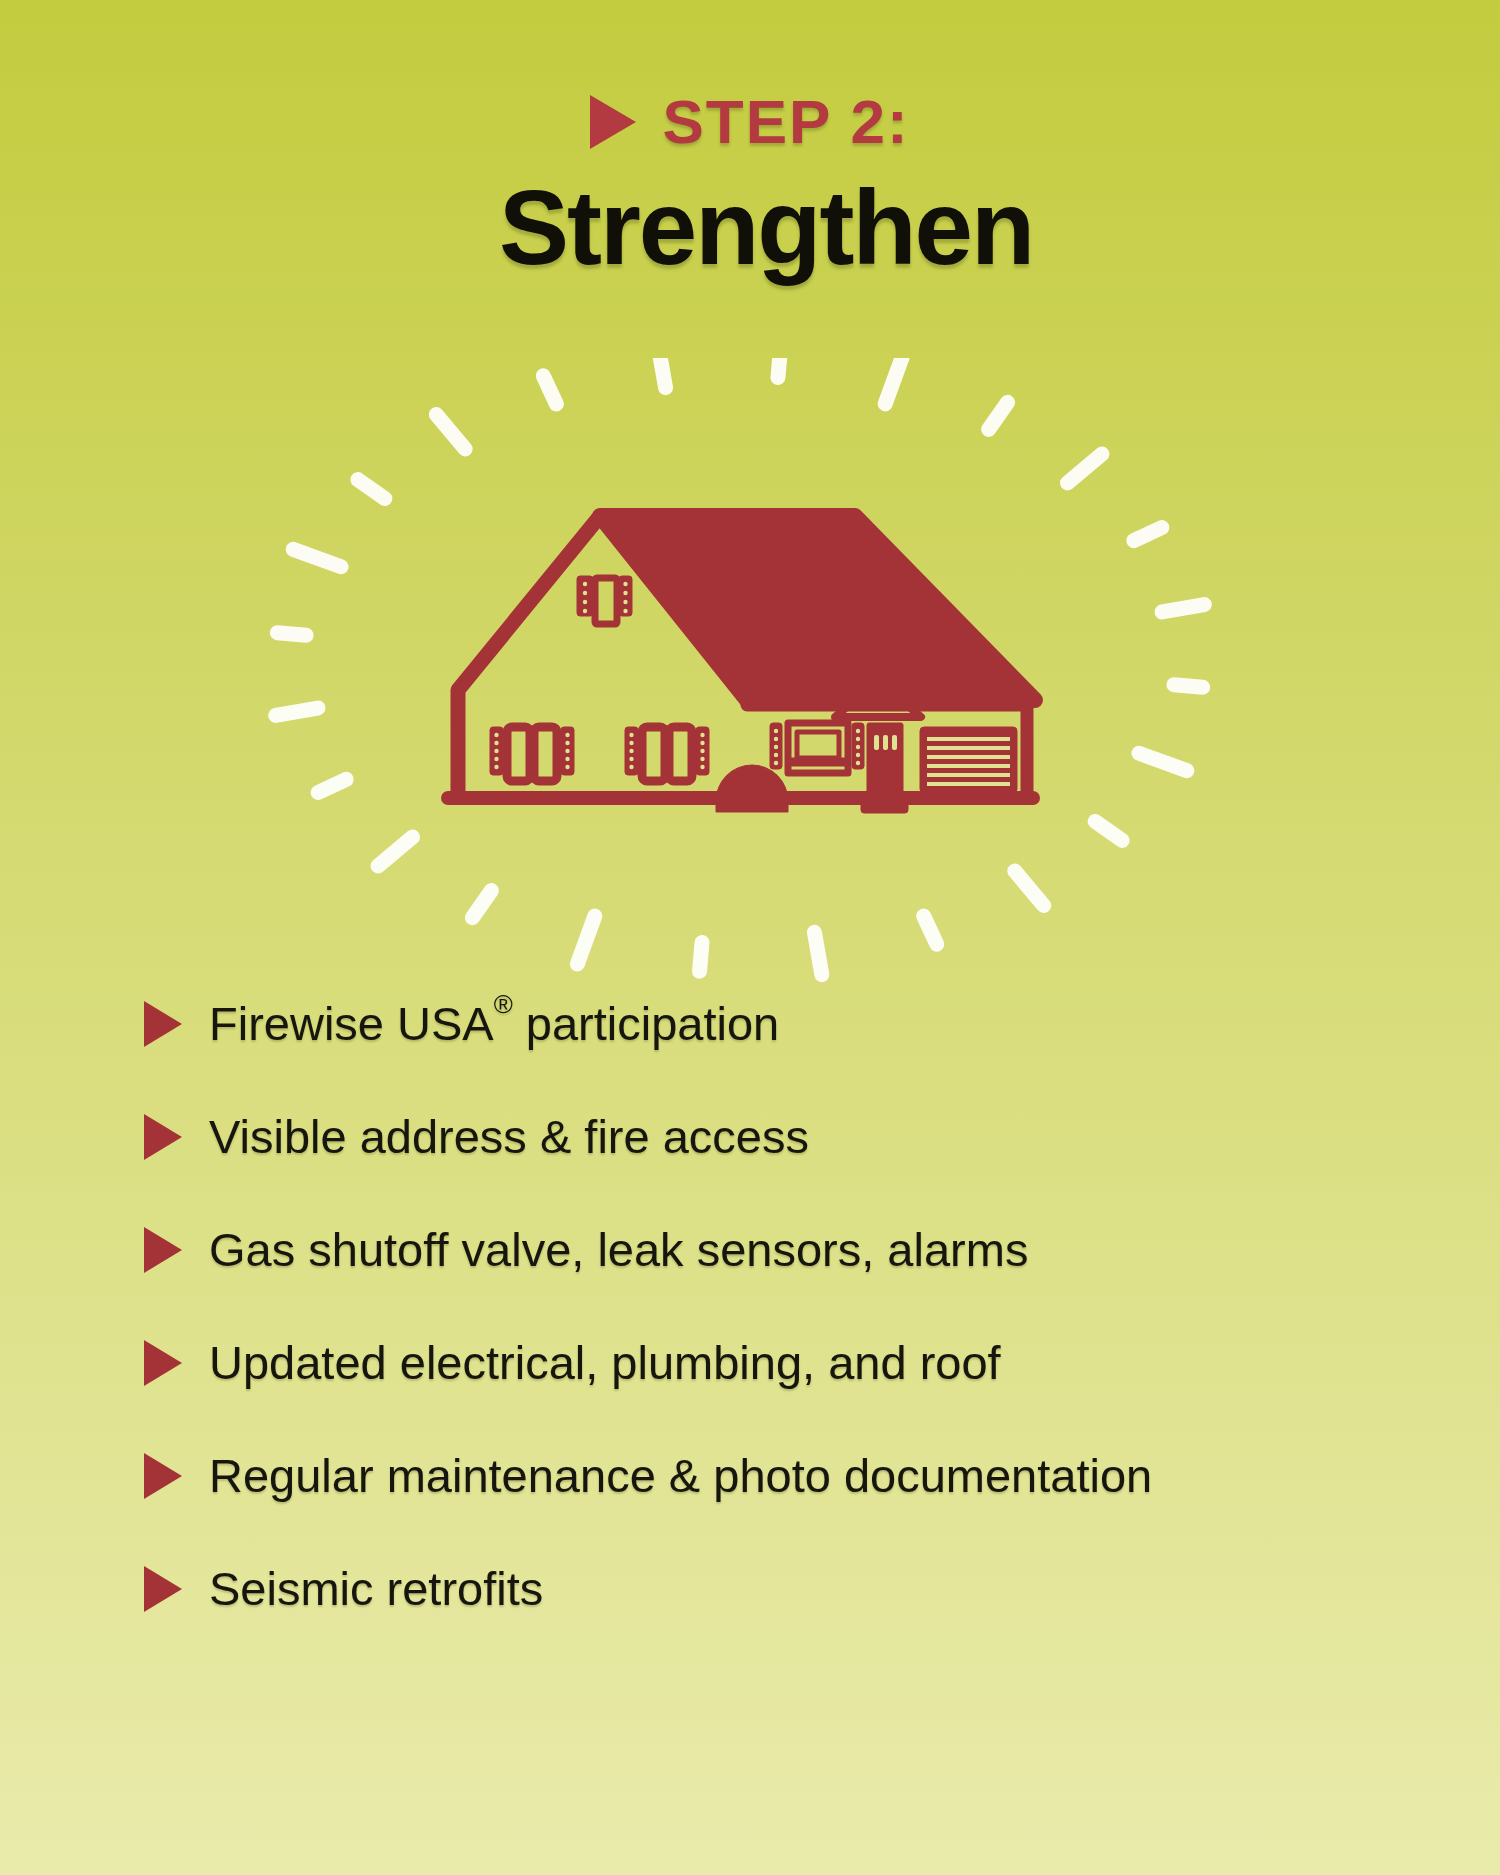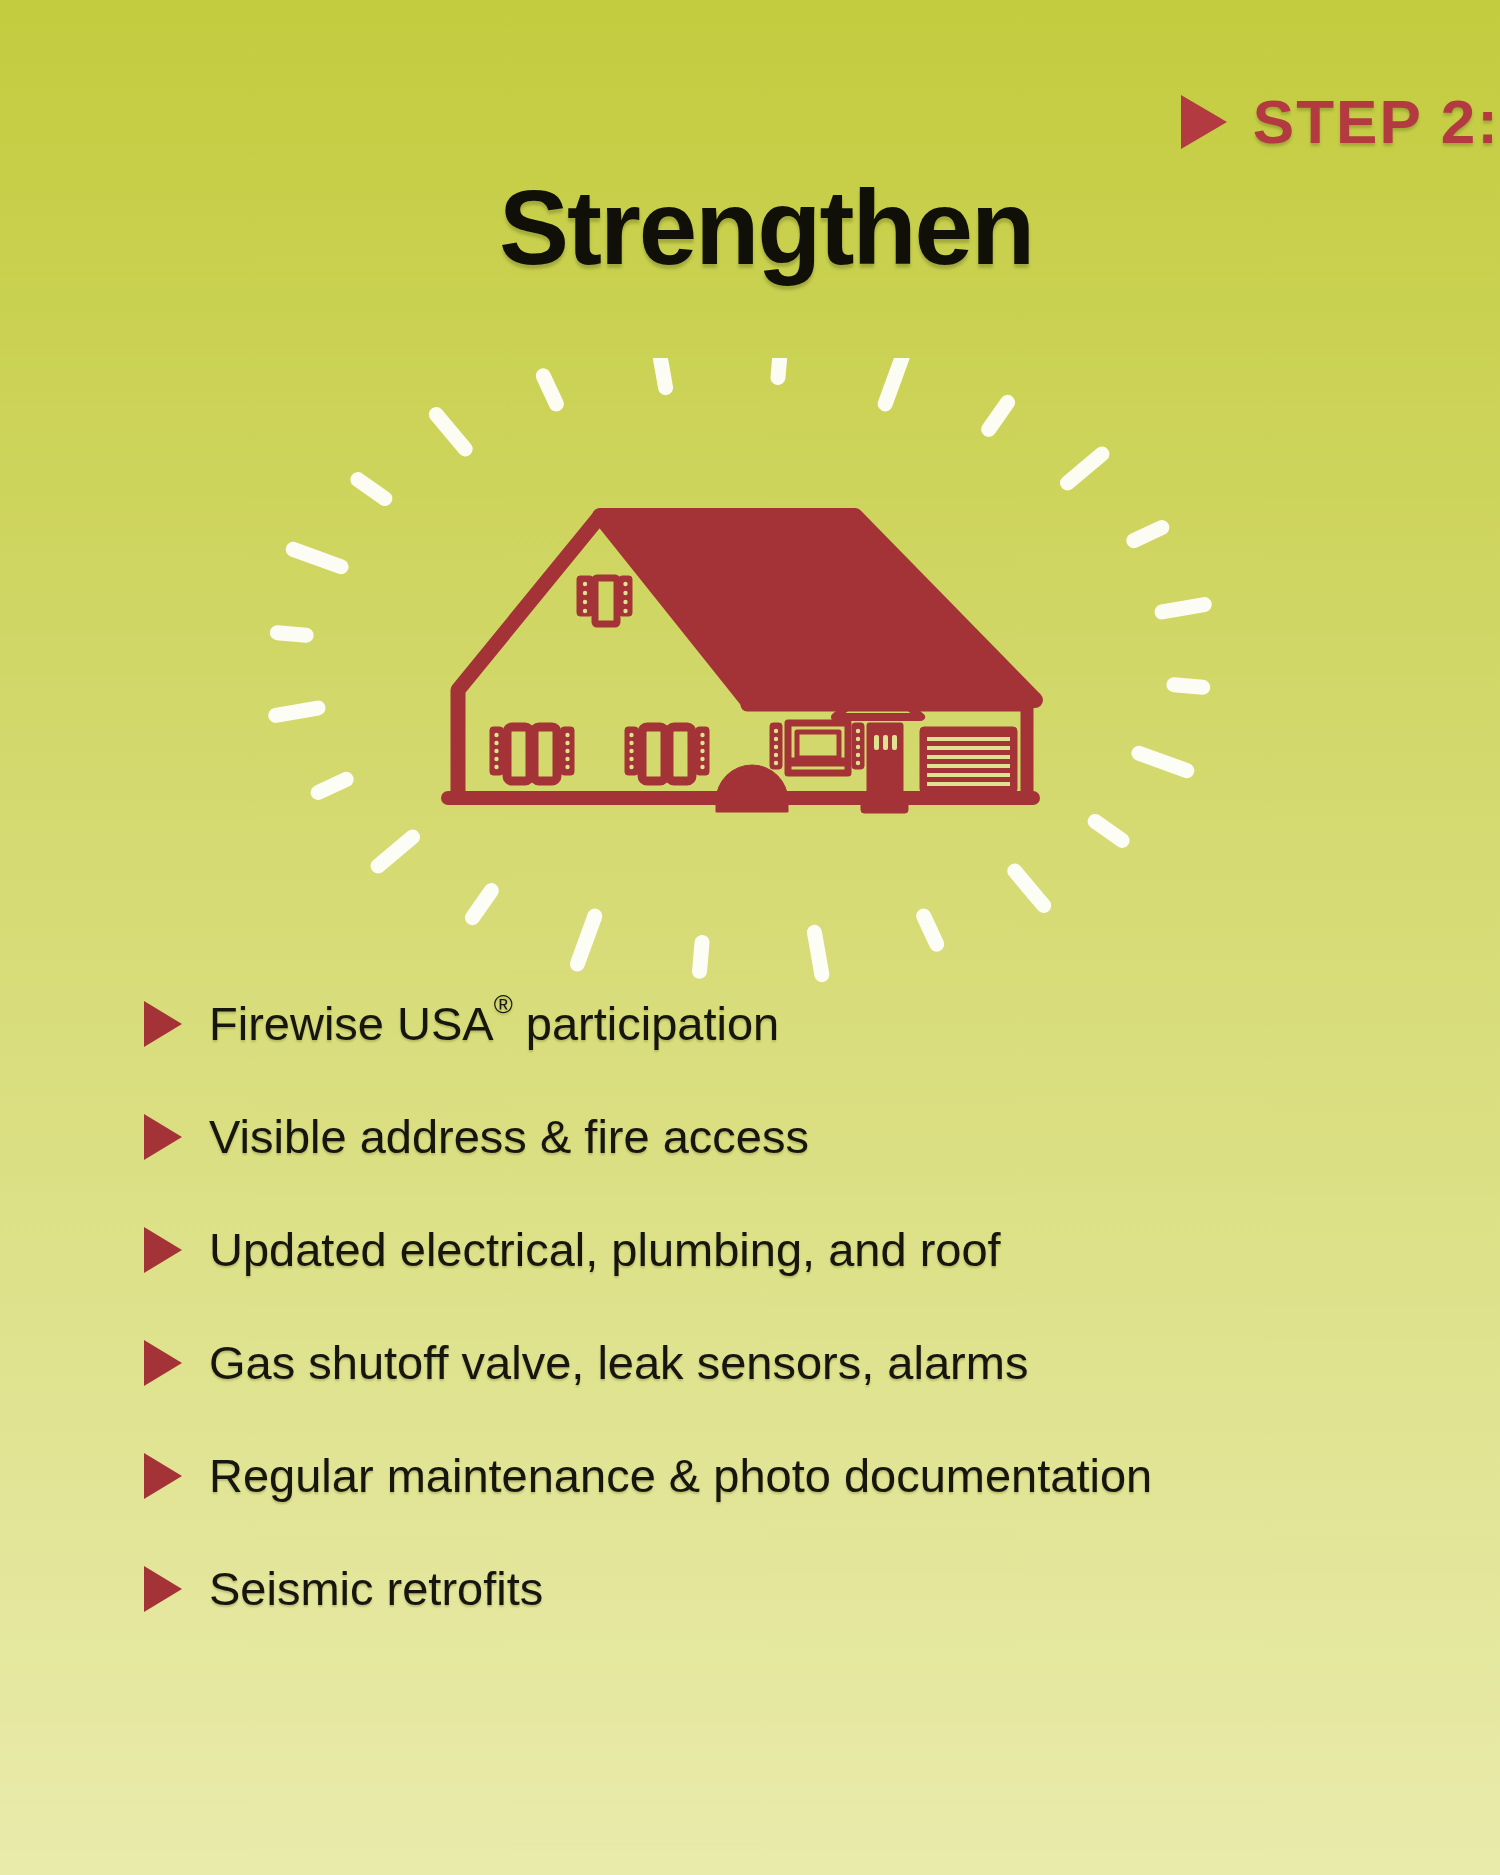--- a/index.html
+++ b/index.html
@@ -14,21 +14,21 @@
   .poster{
     position:relative;
     width:1500px;height:1875px;
     overflow:hidden;
     background:linear-gradient(180deg,var(--bg-top) 0%, #d5da72 45%, var(--bg-bottom) 100%);
     font-family:"Liberation Sans", sans-serif;
   }
   
   .kicker{
     position:absolute;top:86px;left:0;width:100%;
-    display:flex;align-items:center;justify-content:flex-end;gap:26px;
+    display:flex;align-items:center;justify-content:center;gap:26px;
   }
   .kicker .tri{
     width:0;height:0;
     border-left:46px solid var(--accent);
     border-top:27px solid transparent;
     border-bottom:27px solid transparent;
   }
   .kicker-text{
     font-size:62px;font-weight:bold;color:var(--accent);
     letter-spacing:2px;
@@ -216,28 +216,28 @@
       <li>
         <span class="tri"></span>
         <span>Firewise USA<sup>®</sup> participation</span>
       </li>
       <li>
         <span class="tri"></span>
         <span>Visible address &amp; fire access</span>
       </li>
       <li>
         <span class="tri"></span>
+        <span>Gas shutoff valve, leak sensors, alarms</span>
+      </li>
+      <li>
+        <span class="tri"></span>
         <span>Updated electrical, plumbing, and roof</span>
       </li>
       <li>
         <span class="tri"></span>
-        <span>Gas shutoff valve, leak sensors, alarms</span>
-      </li>
-      <li>
-        <span class="tri"></span>
         <span>Regular maintenance &amp; photo documentation</span>
       </li>
       <li>
         <span class="tri"></span>
         <span>Seismic retrofits</span>
       </li>
     </ul>
 
 </div>
 

